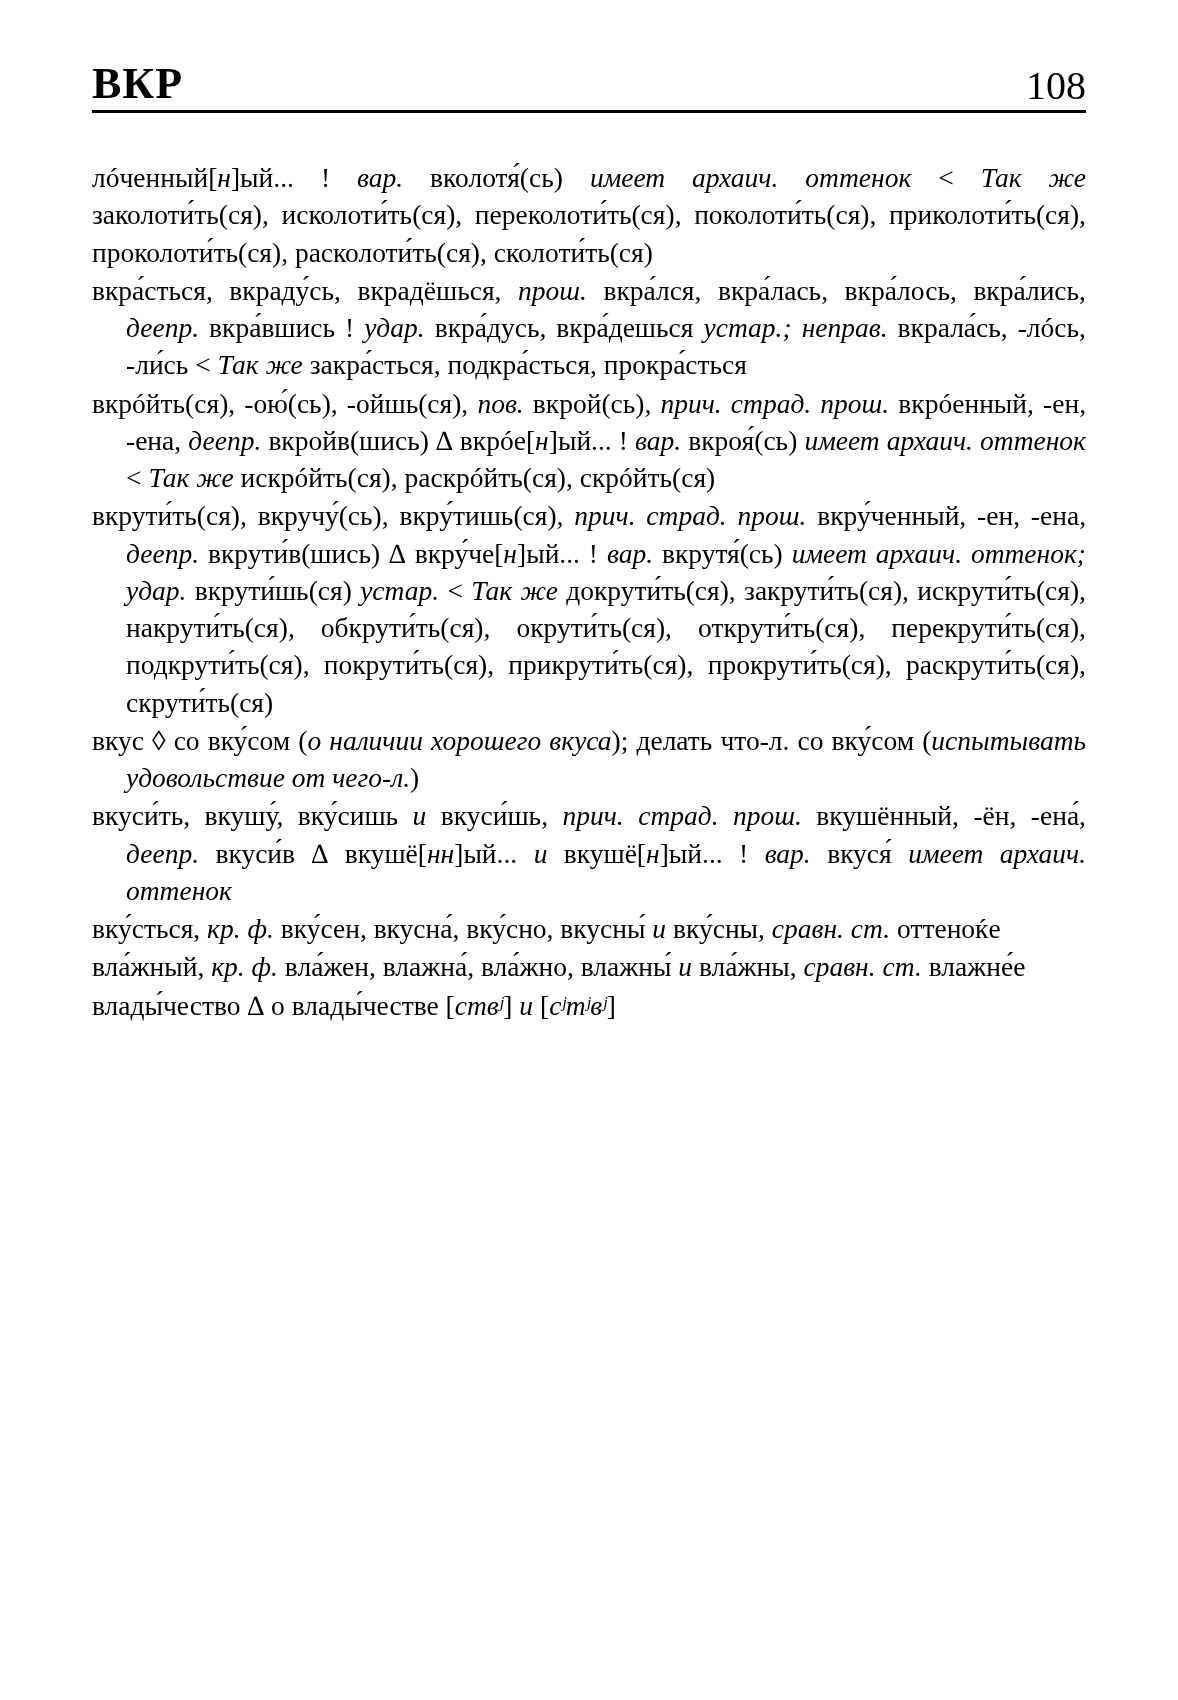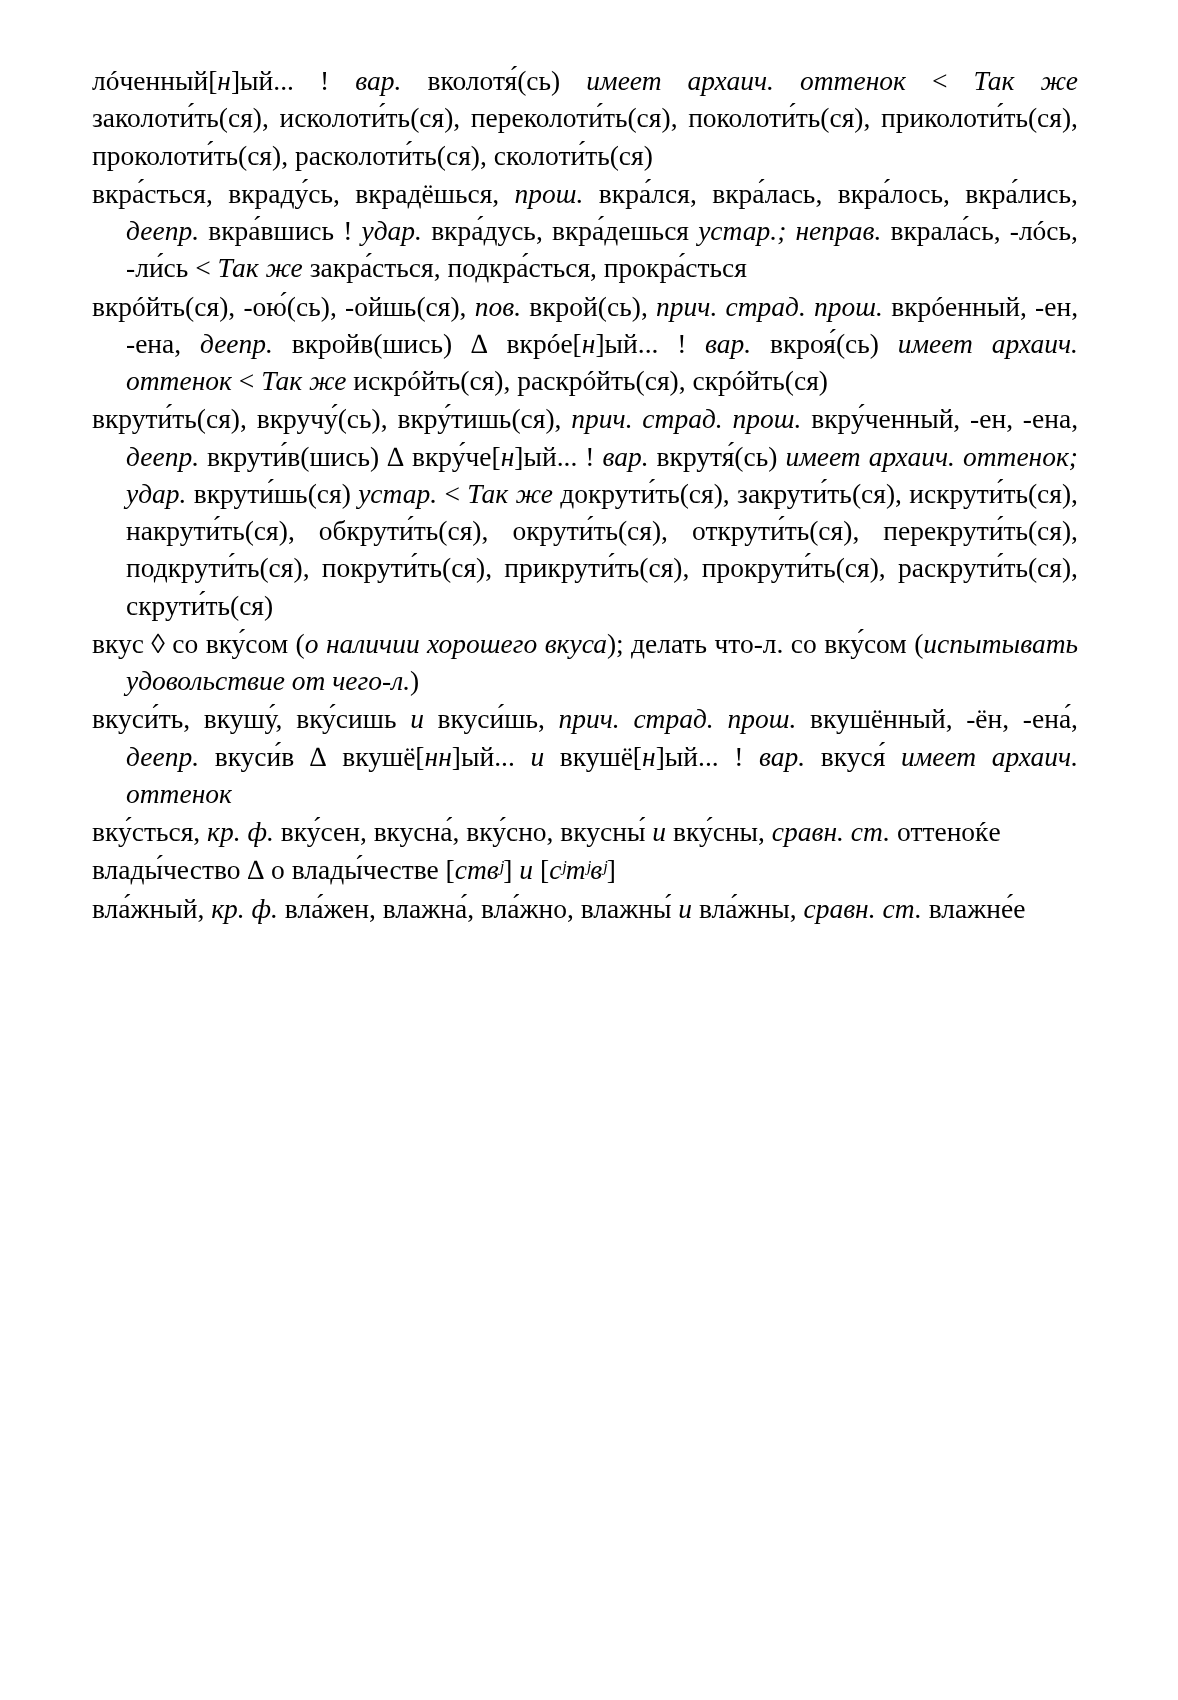--- a/index.html
+++ b/index.html
@@ -43,45 +43,49 @@
     font-family: "Liberation Serif", serif;
     font-size: 40px;
     line-height: 1;
   }
   
   .entries {
     font-size: 27.5px;
     line-height: 1.355;
   }
   .entry {
-    margin: 0 8px 1px 0;
+    margin: 0 0 1px 0;
     text-indent: -34px;
     padding-left: 34px;
     text-align: justify;
     text-justify: inter-word;
     hyphens: manual;
   }
   .entry.cont {
     text-indent: 0;
     padding-left: 0;
   }
   .hw { font-weight: normal; }
   .it { font-style: italic; }
 </style>
 </head>
 <body>
 
 <div class="page">
 
+  <div class="runhead">
+    <div class="runhead-left">ВКР</div>
+    <div class="runhead-right">108</div>
+  </div>
 
   <div class="entries" id="entries">
       <p class="entry cont"><span>лóченный[</span><span class="it">н</span><span>]ый... ! </span><span class="it">вар.</span><span> вколотя́(сь) </span><span class="it">имеет архаич. оттенок</span><span> &lt; </span><span class="it">Так же</span><span> заколоти́ть(ся), исколоти́ть(ся), переколоти́ть(ся), поколоти́ть(ся), приколоти́ть(ся), проколоти́ть(ся), расколоти́ть(ся), сколоти́ть(ся)</span></p>
       <p class="entry"><span class="hw">вкра́сться,</span><span> вкраду́сь, вкрадёшься, </span><span class="it">прош.</span><span> вкра́лся, вкра́лась, вкра́лось, вкра́лись, </span><span class="it">деепр.</span><span> вкра́вшись ! </span><span class="it">удар.</span><span> вкра́дусь, вкра́дешься </span><span class="it">устар.; неправ.</span><span> вкрала́сь, -лóсь, -ли́сь &lt; </span><span class="it">Так же</span><span> закра́сться, подкра́сться, прокра́сться</span></p>
       <p class="entry"><span class="hw">вкрóйть(ся),</span><span> -ою́(сь), -ойшь(ся), </span><span class="it">пов.</span><span> вкрой(сь), </span><span class="it">прич. страд. прош.</span><span> вкрóенный, -ен, -ена, </span><span class="it">деепр.</span><span> вкройв(шись) ∆ вкрóе[</span><span class="it">н</span><span>]ый... ! </span><span class="it">вар.</span><span> вкроя́(сь) </span><span class="it">имеет архаич. оттенок</span><span> &lt; </span><span class="it">Так же</span><span> искрóйть(ся), раскрóйть(ся), скрóйть(ся)</span></p>
       <p class="entry"><span class="hw">вкрути́ть(ся),</span><span> вкручу́(сь), вкру́тишь(ся), </span><span class="it">прич. страд. прош.</span><span> вкру́ченный, -ен, -ена, </span><span class="it">деепр.</span><span> вкрути́в(шись) ∆ вкру́че[</span><span class="it">н</span><span>]ый... ! </span><span class="it">вар.</span><span> вкрутя́(сь) </span><span class="it">имеет архаич. оттенок; удар.</span><span> вкрути́шь(ся) </span><span class="it">устар.</span><span> &lt; </span><span class="it">Так же</span><span> докрути́ть(ся), закрути́ть(ся), искрути́ть(ся), накрути́ть(ся), обкрути́ть(ся), окрути́ть(ся), открути́ть(ся), перекрути́ть(ся), подкрути́ть(ся), покрути́ть(ся), прикрути́ть(ся), прокрути́ть(ся), раскрути́ть(ся), скрути́ть(ся)</span></p>
       <p class="entry"><span class="hw">вкус</span><span> ◊ со вку́сом (</span><span class="it">о наличии хорошего вкуса</span><span>); делать что-л. со вку́сом (</span><span class="it">испытывать удовольствие от чего-л.</span><span>)</span></p>
       <p class="entry"><span class="hw">вкуси́ть,</span><span> вкушу́, вку́сишь </span><span class="it">и</span><span> вкуси́шь, </span><span class="it">прич. страд. прош.</span><span> вкушённый, -ён, -ена́, </span><span class="it">деепр.</span><span> вкуси́в ∆ вкушё[</span><span class="it">нн</span><span>]ый... </span><span class="it">и</span><span> вкушё[</span><span class="it">н</span><span>]ый... ! </span><span class="it">вар.</span><span> вкуся́ </span><span class="it">имеет архаич. оттенок</span></p>
       <p class="entry"><span class="hw">вку́сться,</span><span> </span><span class="it">кр. ф.</span><span> вку́сен, вкусна́, вку́сно, вкусны́ </span><span class="it">и</span><span> вку́сны, </span><span class="it">сравн. ст.</span><span> оттеноќе</span></p>
+      <p class="entry"><span class="hw">вла́жный,</span><span> </span><span class="it">кр. ф.</span><span> вла́жен, влажна́, вла́жно, влажны́ </span><span class="it">и</span><span> вла́жны, </span><span class="it">сравн. ст.</span><span> влажне́е</span></p>
       <p class="entry"><span class="hw">влады́чество</span><span> ∆ о влады́честве [</span><span class="it">ствʲ</span><span>] </span><span class="it">и</span><span> [</span><span class="it">сʲтʲвʲ</span><span>]</span></p>
-      <p class="entry"><span class="hw">вла́жный,</span><span> </span><span class="it">кр. ф.</span><span> вла́жен, влажна́, вла́жно, влажны́ </span><span class="it">и</span><span> вла́жны, </span><span class="it">сравн. ст.</span><span> влажне́е</span></p>
     </div>
 
 </div>
 
 </body></html>

